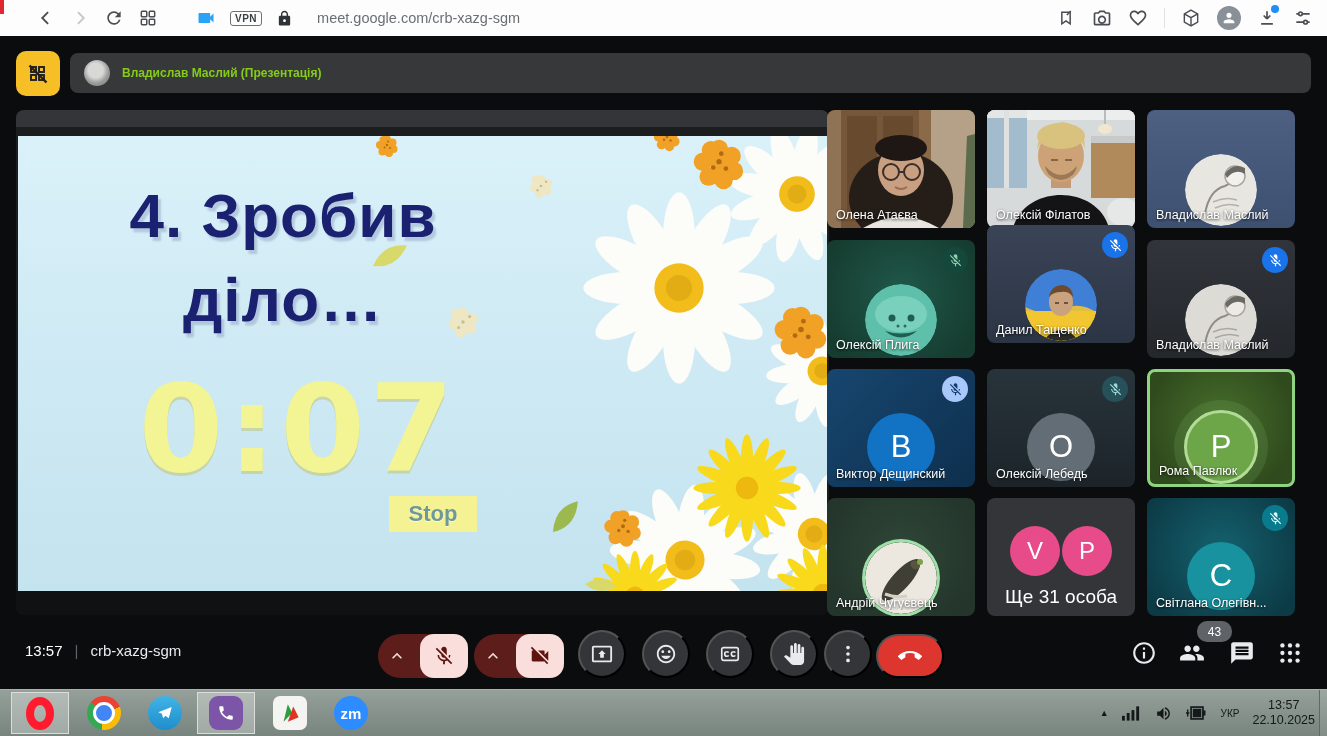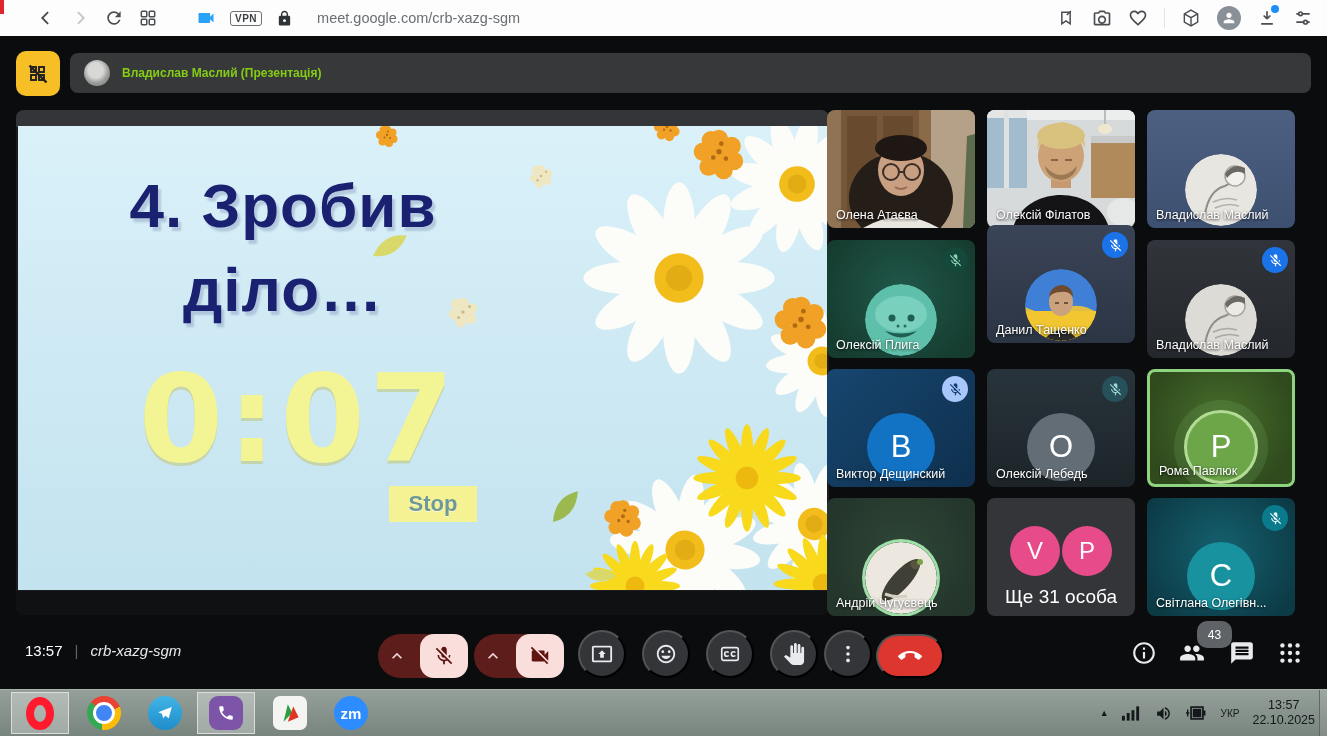--- a/index.html
+++ b/index.html
@@ -22,21 +22,21 @@
   
   .meet{position:absolute;left:0;top:36px;width:1327px;height:654px;background:#0b0c0d;}
   .warn-btn{position:absolute;left:16px;top:15px;width:44px;height:45px;border-radius:10px;background:#f6bf26;border:none;display:flex;align-items:center;justify-content:center;color:#1f2023;cursor:pointer;}
   .warn-btn svg{width:24px;height:24px;}
   .banner{position:absolute;left:70px;top:17px;right:16px;height:40px;background:#37383a;border-radius:8px;display:flex;align-items:center;gap:12px;padding-left:14px;}
   .banner .b-av{width:26px;height:26px;border-radius:50%;background:radial-gradient(circle at 45% 40%,#d8d8d6 0 35%,#9b9b99 60%,#767674 100%);}
   .banner .b-txt{color:#84cc16;font-size:12px;font-weight:bold;}
   
   .stage{position:absolute;left:16px;top:74px;width:813px;height:505px;background:#1b1d1e;border-radius:8px;overflow:hidden;}
   .strip-top{position:absolute;left:0;top:0;width:100%;height:17px;background:#333538;}
-  .slide{position:absolute;left:2px;top:16px;width:809px;height:464px;background:linear-gradient(180deg,#daf1f9 0%,#cfeaf4 45%,#c3e3ef 100%);overflow:hidden;}
+  .slide{position:absolute;left:2px;top:26px;width:809px;height:464px;background:linear-gradient(180deg,#daf1f9 0%,#cfeaf4 45%,#c3e3ef 100%);overflow:hidden;}
   .strip-bot{position:absolute;left:0;bottom:0;width:100%;height:24px;background:#101112;}
   .slide-title{position:absolute;left:30px;top:38px;width:470px;text-align:center;color:#1b2171;font-weight:bold;font-size:62px;line-height:1.35;letter-spacing:1px;text-shadow:3px 4px 2px rgba(27,33,113,.18);}
   .timer{position:absolute;left:110px;top:222px;width:330px;text-align:right;color:#f3f493;font-weight:bold;font-size:122px;letter-spacing:4px;text-shadow:0 3px 0 rgba(190,190,90,.45);font-family:"DejaVu Sans",sans-serif;}
   .stopbtn{position:absolute;left:371px;top:360px;width:88px;height:36px;background:#f4f292;color:#6f9898;font-weight:bold;font-size:22px;display:flex;align-items:center;justify-content:center;border:none;cursor:pointer;text-shadow:0 1px 0 rgba(255,255,255,.6);}
   .flowers{position:absolute;right:0;top:0;width:460px;height:464px;}
   
   .tile{position:absolute;width:148px;height:118px;border-radius:8px;overflow:hidden;}
   .tile .scene{position:absolute;inset:0;}
   .tname{position:absolute;left:9px;bottom:6px;color:#fff;font-size:12.5px;text-shadow:0 1px 3px rgba(0,0,0,.85);white-space:nowrap;overflow:hidden;max-width:132px;text-overflow:ellipsis;}
   .mute{position:absolute;top:7px;right:7px;width:26px;height:26px;border-radius:50%;display:flex;align-items:center;justify-content:center;}
@@ -49,33 +49,33 @@
   .letter-c{position:absolute;left:50%;top:44px;transform:translateX(-50%);width:68px;height:68px;border-radius:50%;display:flex;align-items:center;justify-content:center;color:#fff;font-size:31px;}
   .av-img{position:absolute;left:50%;top:44px;transform:translateX(-50%);width:72px;height:72px;border-radius:50%;overflow:hidden;} 
   .tile9{border:3px solid #8fd47f;}
   .overflow-circles{position:absolute;left:0;top:28px;width:100%;display:flex;justify-content:center;gap:2px;}
   .ov{width:50px;height:50px;border-radius:50%;background:#e84b8a;color:#fff;font-size:24px;display:flex;align-items:center;justify-content:center;}
   .ov-label{position:absolute;left:0;top:88px;width:100%;text-align:center;color:#fff;font-size:19px;}
   
   .controls{position:absolute;left:0;top:596px;width:100%;height:58px;}
   .c-left{position:absolute;left:25px;top:10px;display:flex;align-items:center;gap:12px;color:#fff;font-size:15px;}
   .c-left .sep{color:#5f6368;}
-  .c-left .code{color:#e8eaed;font-style:italic;}
+  .c-left .code{color:#e8eaed;}
   .grp{position:absolute;top:2px;width:90px;height:44px;}
   .grp .dark{position:absolute;left:0;top:0;width:66px;height:44px;background:#5c1d1b;border-radius:22px 10px 10px 22px;display:flex;align-items:center;color:#f3dbd9;padding-left:9px;cursor:pointer;}
   .grp .dark svg{width:20px;height:20px;}
   .grp .pink{position:absolute;left:42px;top:0;width:48px;height:44px;background:#f9dedc;border-radius:14px;display:flex;align-items:center;justify-content:center;color:#601410;cursor:pointer;}
   .grp .pink svg{width:22px;height:22px;}
   .cbtn{position:absolute;top:-2px;width:48px;height:48px;border-radius:50%;background:#333538;display:flex;align-items:center;justify-content:center;color:#e8eaed;cursor:pointer;}
   .cbtn svg{width:22px;height:22px;}
   .endcall{position:absolute;left:876px;top:2px;width:68px;height:44px;border-radius:22px;background:#dc362e;display:flex;align-items:center;justify-content:center;color:#fff;cursor:pointer;}
   .endcall svg{width:24px;height:24px;}
   .ric{position:absolute;top:8px;width:26px;height:26px;color:#e8eaed;cursor:pointer;}
   .ric svg{width:26px;height:26px;}
-  .badge{position:absolute;left:1197px;top:-11px;min-width:27px;height:27px;border-radius:10px;background:#5f6368;color:#fff;font-size:12px;display:flex;align-items:center;justify-content:center;padding:0 4px;}
+  .badge{position:absolute;left:1197px;top:-11px;min-width:27px;height:21px;border-radius:10px;background:#5f6368;color:#fff;font-size:12px;display:flex;align-items:center;justify-content:center;padding:0 4px;}
   
   .taskbar{position:absolute;left:0;bottom:0;width:1327px;height:46px;background:linear-gradient(#95a09a,#78847e);border-top:1px solid #a8b2ac;}
   .tb{position:absolute;top:2px;width:58px;height:42px;display:flex;align-items:center;justify-content:center;cursor:pointer;}
   .tb.active{background:rgba(255,255,255,.30);border:1px solid #dcdcdc;box-sizing:border-box;}
   .opera-o{width:28px;height:33px;border:8px solid #ff1b2d;border-radius:50%;box-sizing:border-box;background:transparent;}
   .chrome{width:34px;height:34px;border-radius:50%;background:conic-gradient(from -50deg,#ea4335 0 33%,#fbbc05 33% 66%,#34a853 66% 100%);position:relative;}
   .chrome::after{content:"";position:absolute;left:50%;top:50%;transform:translate(-50%,-50%);width:16px;height:16px;border-radius:50%;background:#4285f4;border:3px solid #fff;}
   .tg{width:34px;height:34px;border-radius:50%;background:linear-gradient(#41b4e6,#1f8dcb);display:flex;align-items:center;justify-content:center;color:#fff;}
   .viber{width:34px;height:34px;border-radius:9px;background:#7d55a8;display:flex;align-items:center;justify-content:center;color:#fff;}
   .fstone{width:34px;height:34px;border-radius:7px;background:#f4f4f2;display:flex;align-items:center;justify-content:center;}

